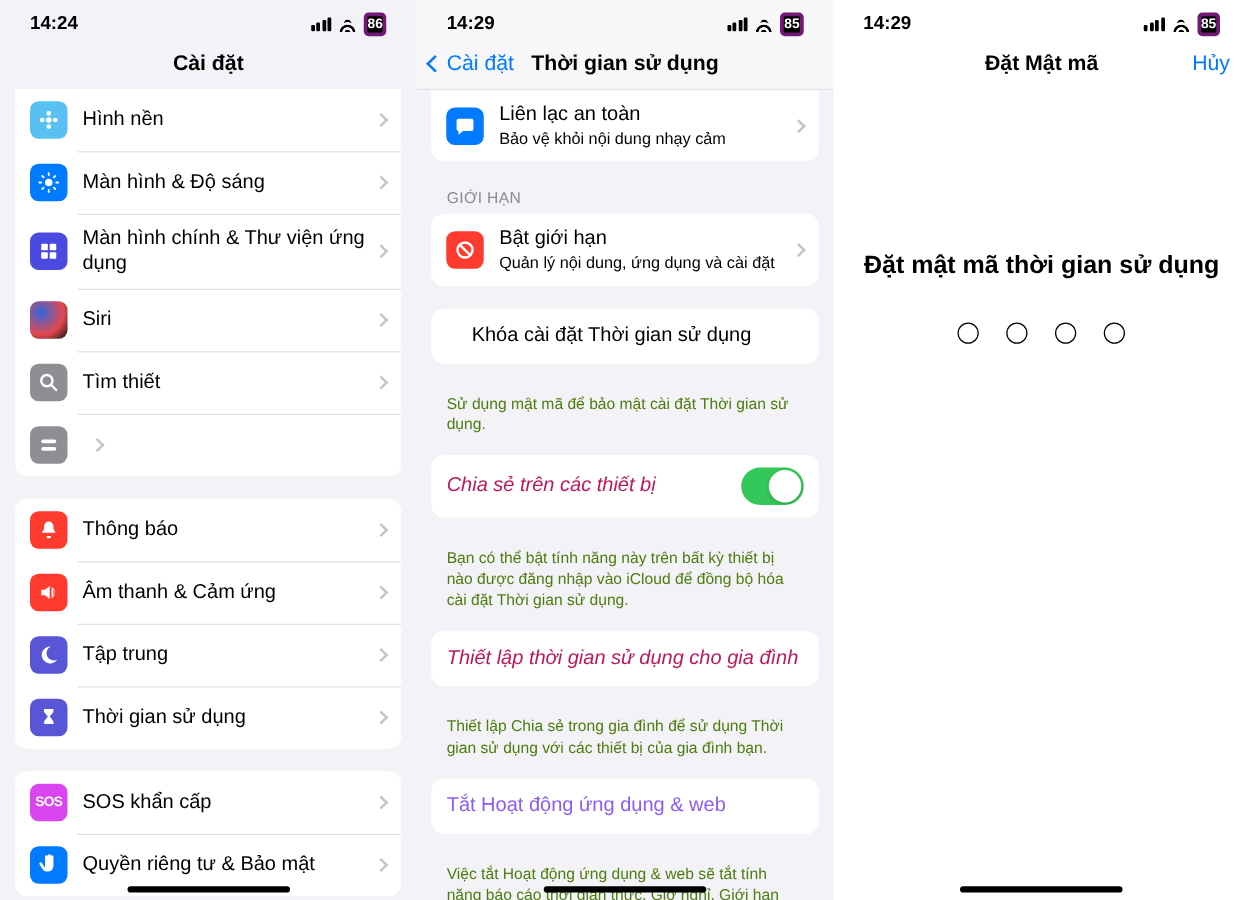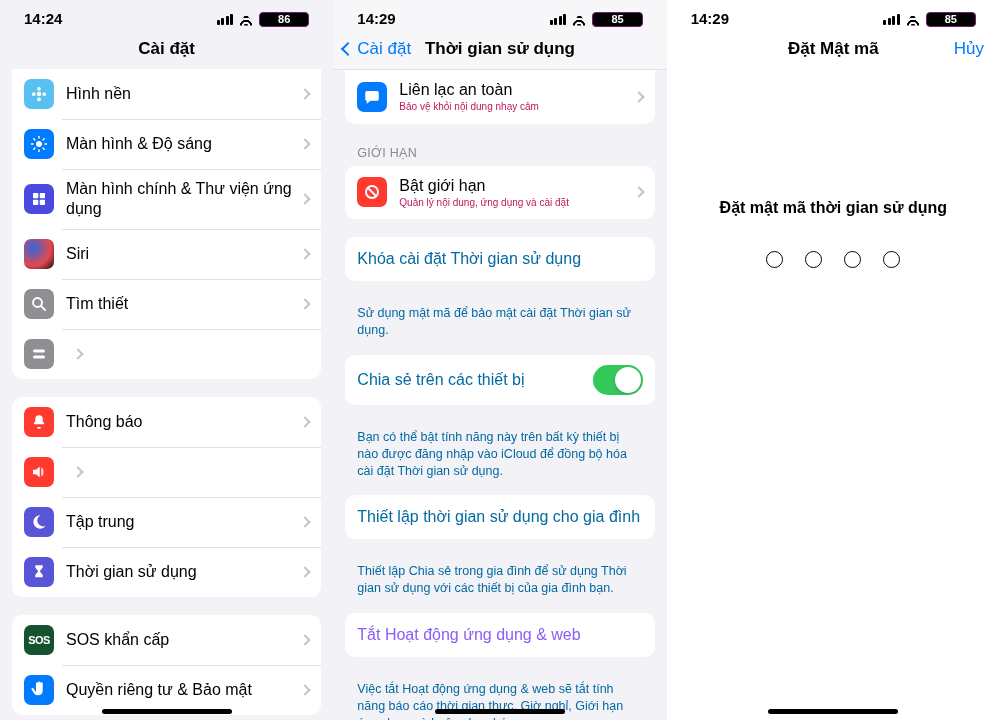--- a/index.html
+++ b/index.html
@@ -1,24 +1,24 @@
 <!DOCTYPE html>
 <html><head>
 <meta charset="utf-8">
 <style>
 * { margin: 0; padding: 0; box-sizing: border-box; font-family: -apple-system, BlinkMacSystemFont, "Segoe UI", Helvetica, Arial, sans-serif; }
 body { background: #fff; width: 1000px; height: 720px; display: flex; overflow: hidden; }
 .phone { width: 333.33px; height: 720px; background: #f2f2f7; position: relative; display: flex; flex-direction: column; }
 .phone.white { background: #fff; }
 
 
-.statusbar { display: flex; justify-content: space-between; align-items: flex-end; padding: 10px 24px 4px; font-weight: 600; font-size: 15px; background: inherit; }
+.statusbar { display: flex; justify-content: space-between; align-items: flex-start; padding: 10px 24px 4px; font-weight: 600; font-size: 15px; background: inherit; }
 .statusbar .icons { display: flex; gap: 5px; align-items: center; }
 .batt { display: inline-flex; align-items: center; gap: 2px; }
-.batt-pill { border: 1px solid #701a75; border-radius: 4px; padding: 1px 18px; font-size: 11px; font-weight: 700; background: #000; color: #fff; line-height: 1; }
+.batt-pill { border: 3px solid #701a75; border-radius: 4px; padding: 1px 0; font-size: 11px; font-weight: 700; background: #000; color: #fff; line-height: 1; }
 .phone.w1 .statusbar, .phone.w2 .statusbar { background: #f7f7f9; }
 .phone.w1 .statusbar { background: transparent; }
 
 
 .nav { display: flex; align-items: center; justify-content: center; padding: 8px 12px 10px; position: relative; background: inherit; text-align: center; }
 .nav.solid { background: #f7f7f9; border-bottom: 1px solid rgba(0,0,0,0.08); }
 .nav-title { font-weight: 600; font-size: 17px; }
 .nav-left { position: absolute; left: 10px; display: flex; align-items: center; color: #007aff; font-size: 17px; }
 .nav-right { position: absolute; right: 16px; color: #007aff; font-size: 17px; }
 .chev-back { display: inline-block; width: 10px; height: 10px; border-left: 2.5px solid #007aff; border-bottom: 2.5px solid #007aff; transform: rotate(45deg); margin-right: 4px; }
@@ -29,44 +29,44 @@
 
 .group { margin: 0 12px 18px; background: #fff; border-radius: 10px; overflow: hidden; }
 .group.first { margin-top: 0; border-top-left-radius: 0; border-top-right-radius: 0; }
 .group-header { font-size: 12.5px; color: #8a8a8e; padding: 4px 24px 6px; text-transform: uppercase; letter-spacing: 0.3px; }
 .row { display: flex; align-items: center; padding: 10px 12px; min-height: 44px; position: relative; }
 .row + .row::before { content:""; position: absolute; top: 0; left: 50px; right: 0; height: 0.5px; background: rgba(0,0,0,0.12); }
 .icon { width: 30px; height: 30px; border-radius: 7px; flex: 0 0 30px; margin-right: 12px; display: flex; align-items: center; justify-content: center; color: #fff; font-size: 14px; font-weight: 600; }
 .icon svg { width: 18px; height: 18px; fill: #fff; }
 .row-labels { flex: 1; display: flex; flex-direction: column; justify-content: center; }
 .row-title { font-size: 16px; color: #000; line-height: 1.25; }
-.row-title.blue { color: #0369a1; }
+.row-title.blue { color: #000000; margin-left: 20px; }
 .row-title.red { color: #8b5cf6; }
-.row-title.gray { color: #0369a1; }
-.row-sub { font-size: 10px; color: #be185d; line-height: 1.25; margin-top: 1px; }
+.row-title.gray { color: #be185d; font-style: italic; }
+.row-sub { font-size: 13px; color: #000000; line-height: 1.25; margin-top: 1px; }
 .chev { width: 8px; height: 8px; border-top: 2px solid #c5c5c9; border-right: 2px solid #c5c5c9; transform: rotate(45deg); flex: 0 0 8px; margin-left: 8px; }
 
-.footer-note { font-size: 12.5px; color: #0369a1; padding: 6px 24px 0; line-height: 1.35; margin-top: 12px; }
+.footer-note { font-size: 12.5px; color: #4d7c0f; padding: 6px 24px 0; line-height: 1.35; margin-top: 12px; }
 
 .toggle { width: 50px; height: 30px; background: #34c759; border-radius: 15px; position: relative; flex: 0 0 50px; }
 .toggle::after { content:""; position:absolute; right: 2px; top: 2px; width: 26px; height: 26px; background:#fff; border-radius: 50%; box-shadow: 0 1px 3px rgba(0,0,0,0.2); }
 
 
 .pass-content { flex:1; display: flex; flex-direction: column; align-items: center; padding-top: 130px; }
-.pass-label { font-weight: 600; font-size: 16px; margin-bottom: 34px; }
+.pass-label { font-weight: 600; font-size: 20px; margin-bottom: 34px; }
 .dots { display: flex; gap: 22px; }
 .dot { width: 17px; height: 17px; border: 1.5px solid #000; border-radius: 50%; }
 
 .home-ind { position: absolute; bottom: 6px; left: 50%; transform: translateX(-50%); width: 130px; height: 5px; background: #000; border-radius: 3px; }
 
 .ic-speaker   { background: #ff3b30; }
 .ic-bell      { background: #ff3b30; }
 .ic-moon      { background: #5856d6; }
 .ic-hourglass { background: #5856d6; }
-.ic-sos       { background: #14532d; font-size: 11px; letter-spacing: -0.5px; }
+.ic-sos       { background: #d946ef; font-size: 11px; letter-spacing: -0.5px; }
 .ic-hand      { background: #007aff; }
 .ic-wall      { background: #59c1f2; }
 .ic-bright    { background: #007aff; }
 .ic-home      { background: #4a4ae0; }
 .ic-siri      { background: radial-gradient(circle at 30% 30%, #36d, #e5484d 60%, #111 100%); }
 .ic-search    { background: #8e8e93; }
 .ic-cc        { background: #8e8e93; }
 .ic-comm      { background: #007aff; }
 .ic-limit     { background: #ff3b30; }
 
@@ -195,20 +195,23 @@
             <span class="row-title">Thông báo</span>
           </div>
           <span class="chev"></span>
         </div>
       <div class="row">
           <div class="icon ic-speaker">
             <svg viewBox="0 0 24 24">
               <path d="M4 9v6h4l5 4V5L8 9H4zm11 0a3 3 0 0 1 0 6v-6zm0-3v2a5 5 0 0 1 0 8v2a7 7 0 0 0 0-12z"></path>
             </svg>
           </div>
+          <div class="row-labels">
+            <span class="row-title">Âm thanh &amp; Cảm ứng</span>
+          </div>
           <span class="chev"></span>
         </div>
       <div class="row">
           <div class="icon ic-moon">
             <svg viewBox="0 0 24 24">
               <path d="M14 3a9 9 0 1 0 7 14 7 7 0 0 1-7-14z"></path>
             </svg>
           </div>
           <div class="row-labels">
             <span class="row-title">Tập trung</span>

